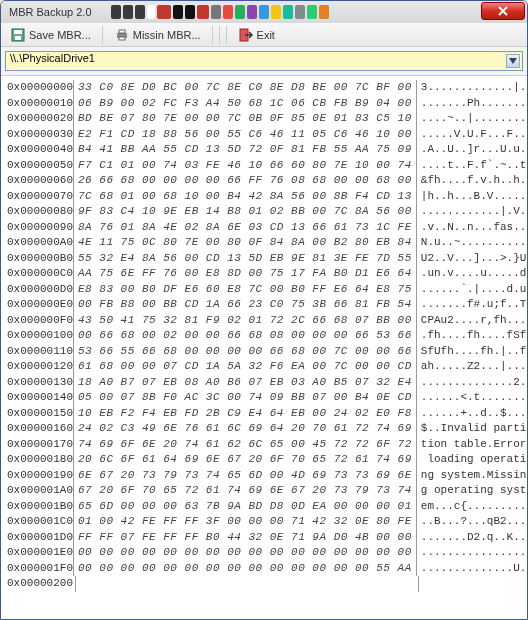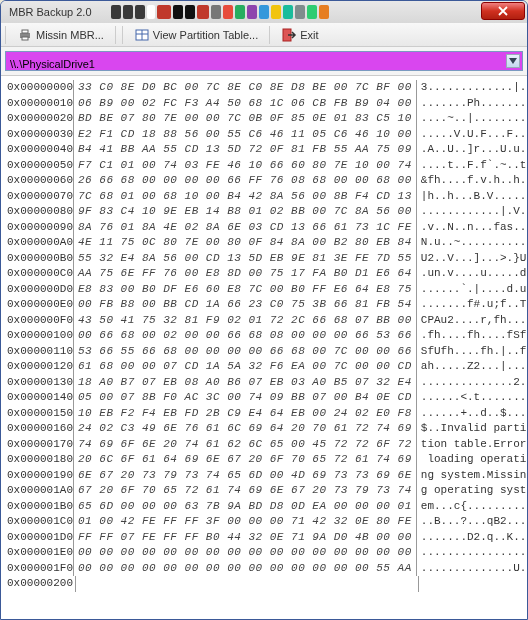--- a/index.html
+++ b/index.html
@@ -9,21 +9,21 @@
   .title-text { font-weight: 400; font-size: 11px; color: #333; padding-left: 4px; text-align: center; }
   .title-blur { position: absolute; left: 110px; right: 60px; top: 2px; bottom: 2px; display: flex; gap: 2px; align-items: center; }
   .blur-block { height: 14px; border-radius: 2px; }
   .close-btn { position: absolute; right: 2px; top: 1px; width: 44px; height: 18px; background: linear-gradient(to bottom, #f08080 0%, #d03020 50%, #b02010 100%); border: 1px solid #8b0000; border-radius: 3px; display: flex; align-items: center; justify-content: center; }
   .close-btn svg { width: 10px; height: 10px; }
   .toolbar { height: 24px; background: linear-gradient(to bottom, #f8f8f8 0%, #e8e8e8 100%); border-bottom: 1px solid #ccc; display: flex; align-items: center; padding: 0 2px; gap: 2px; }
   .tb-btn { display: flex; align-items: center; gap: 3px; padding: 2px 6px; border: 1px solid transparent; cursor: default; font-size: 11px; color: #333; }
   .tb-btn .icon { width: 16px; height: 16px; display: flex; align-items: center; justify-content: center; }
   .tb-sep { width: 1px; height: 18px; background: #ccc; margin: 0 2px; }
   .dropdown-row { padding: 4px; border-bottom: 1px solid #ccc; background: #f4f4f4; }
-  .dropdown { width: 100%; height: 20px; border: 1px solid #7a9ac0; background: #d946ef; display: flex; align-items: flex-end; padding: 0 4px; position: relative; font-size: 11px; }
+  .dropdown { width: 100%; height: 20px; border: 1px solid #7a9ac0; background: #fef9c3; display: flex; align-items: flex-start; padding: 0 4px; position: relative; font-size: 11px; }
   .dropdown .arrow { position: absolute; right: 2px; top: 2px; width: 14px; height: 14px; background: linear-gradient(to bottom, #e8f0fb, #c4d9f0); border: 1px solid #9ab; display: flex; align-items: center; justify-content: center; }
   .hex-area { flex: 1; overflow: hidden; background: #fff; padding: 4px 6px 0 6px; }
   .hex-grid { font-family: "Courier New", monospace; font-size: 11px; line-height: 15.5px; color: #333; white-space: pre; }
   .hex-row { display: flex; }
   .col-addr { width: 68px; text-align: left; color: #333; }
   .col-sep { color: #888; }
   .col-hex { padding: 0 4px; letter-spacing: 0.5px; color: #444; font-style: italic; }
   .col-ascii { padding-left: 4px; color: #333; }
   .vline { border-left: 1px solid #999; }
 </style>
@@ -54,43 +54,43 @@
         <div class="blur-block" style="width: 10px; background: rgb(230, 126, 34);"></div>
       </div>
     <div class="close-btn">
       <svg viewBox="0 0 10 10">
           <path d="M1 1 L9 9 M9 1 L1 9" stroke="#fff" stroke-width="1.8"></path>
         </svg>
     </div>
   </div>
 
   <div class="toolbar">
+    <div class="tb-btn">
+      <span class="icon">
+          <svg width="16" height="16" viewBox="0 0 16 16">
+            <rect x="2" y="2" width="12" height="12" fill="#6a8" stroke="#265"></rect>
+            <rect x="4" y="3" width="8" height="4" fill="#fff"></rect>
+            <rect x="5" y="9" width="6" height="4" fill="#fff"></rect>
+          </svg>
+        </span>
+      <span>Save MBR...</span>
+    </div>
     <div class="tb-sep"></div>
     <div class="tb-btn">
       <span class="icon">
           <svg width="16" height="16" viewBox="0 0 16 16">
             <rect x="3" y="6" width="10" height="5" fill="#888"></rect>
             <rect x="5" y="3" width="6" height="3" fill="#fff" stroke="#666"></rect>
             <rect x="5" y="10" width="6" height="3" fill="#fff" stroke="#666"></rect>
           </svg>
         </span>
       <span>Missin MBR...</span>
     </div>
     <div class="tb-sep"></div>
     <div class="tb-sep"></div>
-    <div class="tb-btn">
-      <span class="icon">
-          <svg width="16" height="16" viewBox="0 0 16 16">
-            <rect x="2" y="3" width="12" height="10" fill="#fff" stroke="#46a"></rect>
-            <line x1="2" y1="7" x2="14" y2="7" stroke="#46a"></line>
-            <line x1="8" y1="3" x2="8" y2="13" stroke="#46a"></line>
-          </svg>
-        </span>
-      <span>View Partition Table...</span>
-    </div>
     <div class="tb-sep"></div>
     <div class="tb-btn">
       <span class="icon">
           <svg width="16" height="16" viewBox="0 0 16 16">
             <rect x="2" y="2" width="8" height="12" fill="#d55" stroke="#a22"></rect>
             <path d="M7 8 L14 8 M11 5 L14 8 L11 11" stroke="#333" stroke-width="1.5" fill="none"></path>
           </svg>
         </span>
       <span>Exit</span>
     </div>

